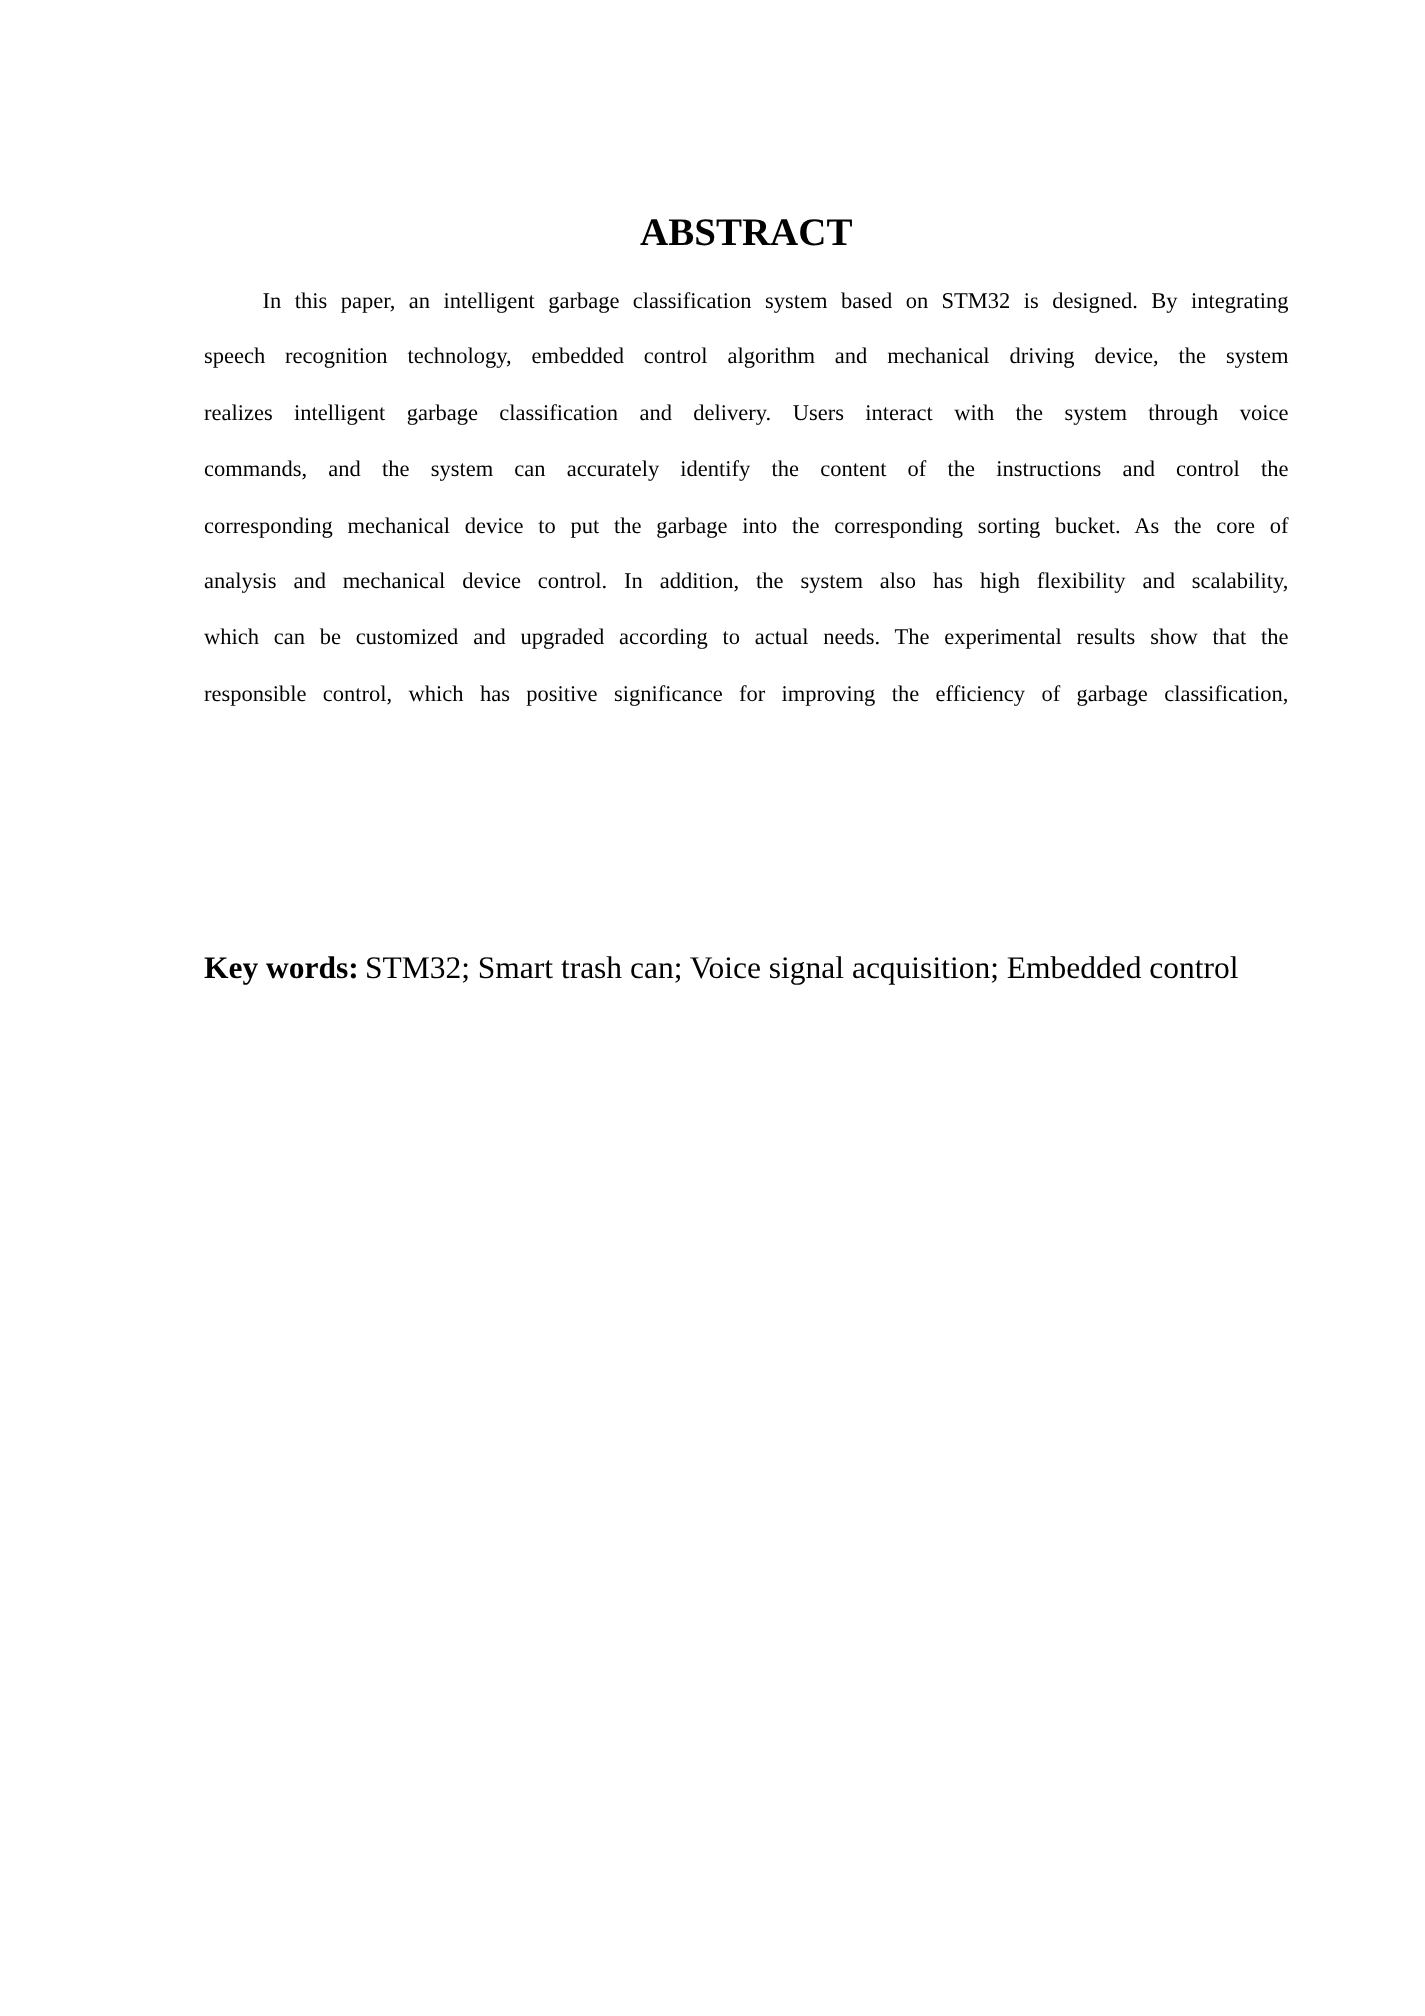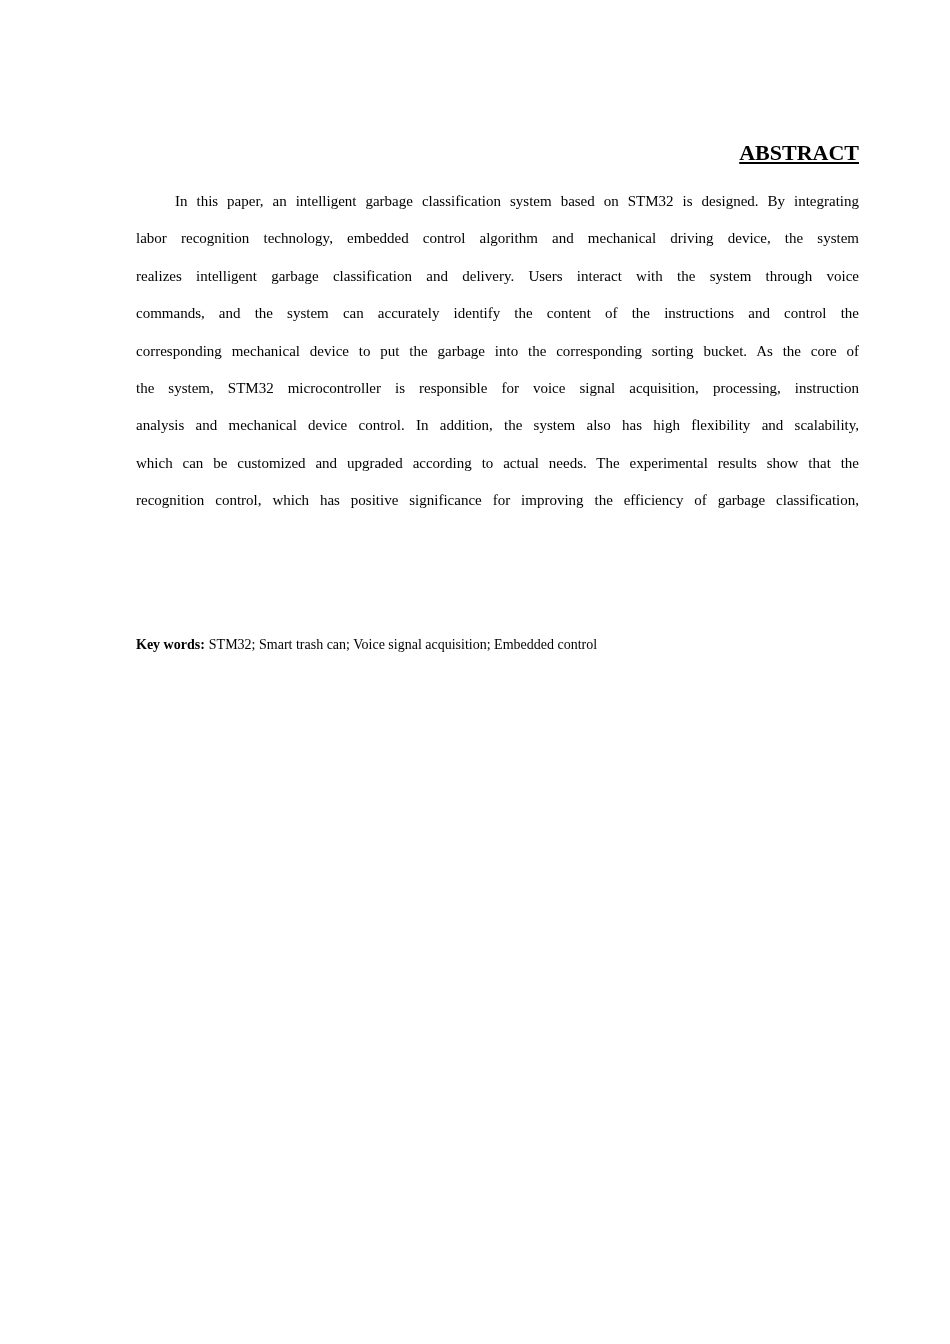--- a/index.html
+++ b/index.html
@@ -14,26 +14,25 @@
     background: #ffffff;
     color: #000000;
     font-family: "Liberation Serif", "DejaVu Serif", serif;
     overflow: hidden;
   }
   .doc-title {
     position: absolute;
     top: 121px;
     left: 136px;
     width: 723px;
-    text-align: right;
-    font-size: 22px;
+    text-align: center;
+    font-size: 26px;
     line-height: 34px;
     font-weight: bold;
     white-space: nowrap;
-    text-decoration: underline;
   }
   .abstract {
     position: absolute;
     top: 183px;
     left: 136px;
     width: 723px;
     font-size: 15px;
   }
   .abstract .line {
     height: 37.4px;
@@ -46,47 +45,46 @@
     text-indent: 39px;
   }
   .abstract .line.last {
     text-align-last: left;
   }
   .keywords {
     position: absolute;
     top: 635px;
     left: 136px;
     width: 723px;
-    font-size: 14px;
+    font-size: 21px;
     line-height: 20px;
     white-space: nowrap;
   }
   .keywords .kw-label {
     font-weight: bold;
   }
   .keywords .kw-text {
     margin-left: 4px;
   }
 </style>
 </head>
 <body>
 
 <div class="page">
 
   <h1 class="doc-title">ABSTRACT</h1>
 
   <div class="abstract">
     <div class="line indent">In this paper, an intelligent garbage classification system based on STM32 is designed. By integrating</div>
-    <div class="line">labor recognition technology, embedded control algorithm and mechanical driving device, the system</div>
+    <div class="line">speech recognition technology, embedded control algorithm and mechanical driving device, the system</div>
     <div class="line">realizes intelligent garbage classification and delivery. Users interact with the system through voice</div>
     <div class="line">commands, and the system can accurately identify the content of the instructions and control the</div>
     <div class="line">corresponding mechanical device to put the garbage into the corresponding sorting bucket. As the core of</div>
-    <div class="line">the system, STM32 microcontroller is responsible for voice signal acquisition, processing, instruction</div>
     <div class="line">analysis and mechanical device control. In addition, the system also has high flexibility and scalability,</div>
     <div class="line">which can be customized and upgraded according to actual needs. The experimental results show that the</div>
-    <div class="line">recognition control, which has positive significance for improving the efficiency of garbage classification,</div>
+    <div class="line">responsible control, which has positive significance for improving the efficiency of garbage classification,</div>
   </div>
 
   <div class="keywords">
     <span class="kw-label">Key words:</span><span class="kw-text">STM32; Smart trash can; Voice signal acquisition; Embedded control</span>
   </div>
 
 </div>
 
 </body></html>

